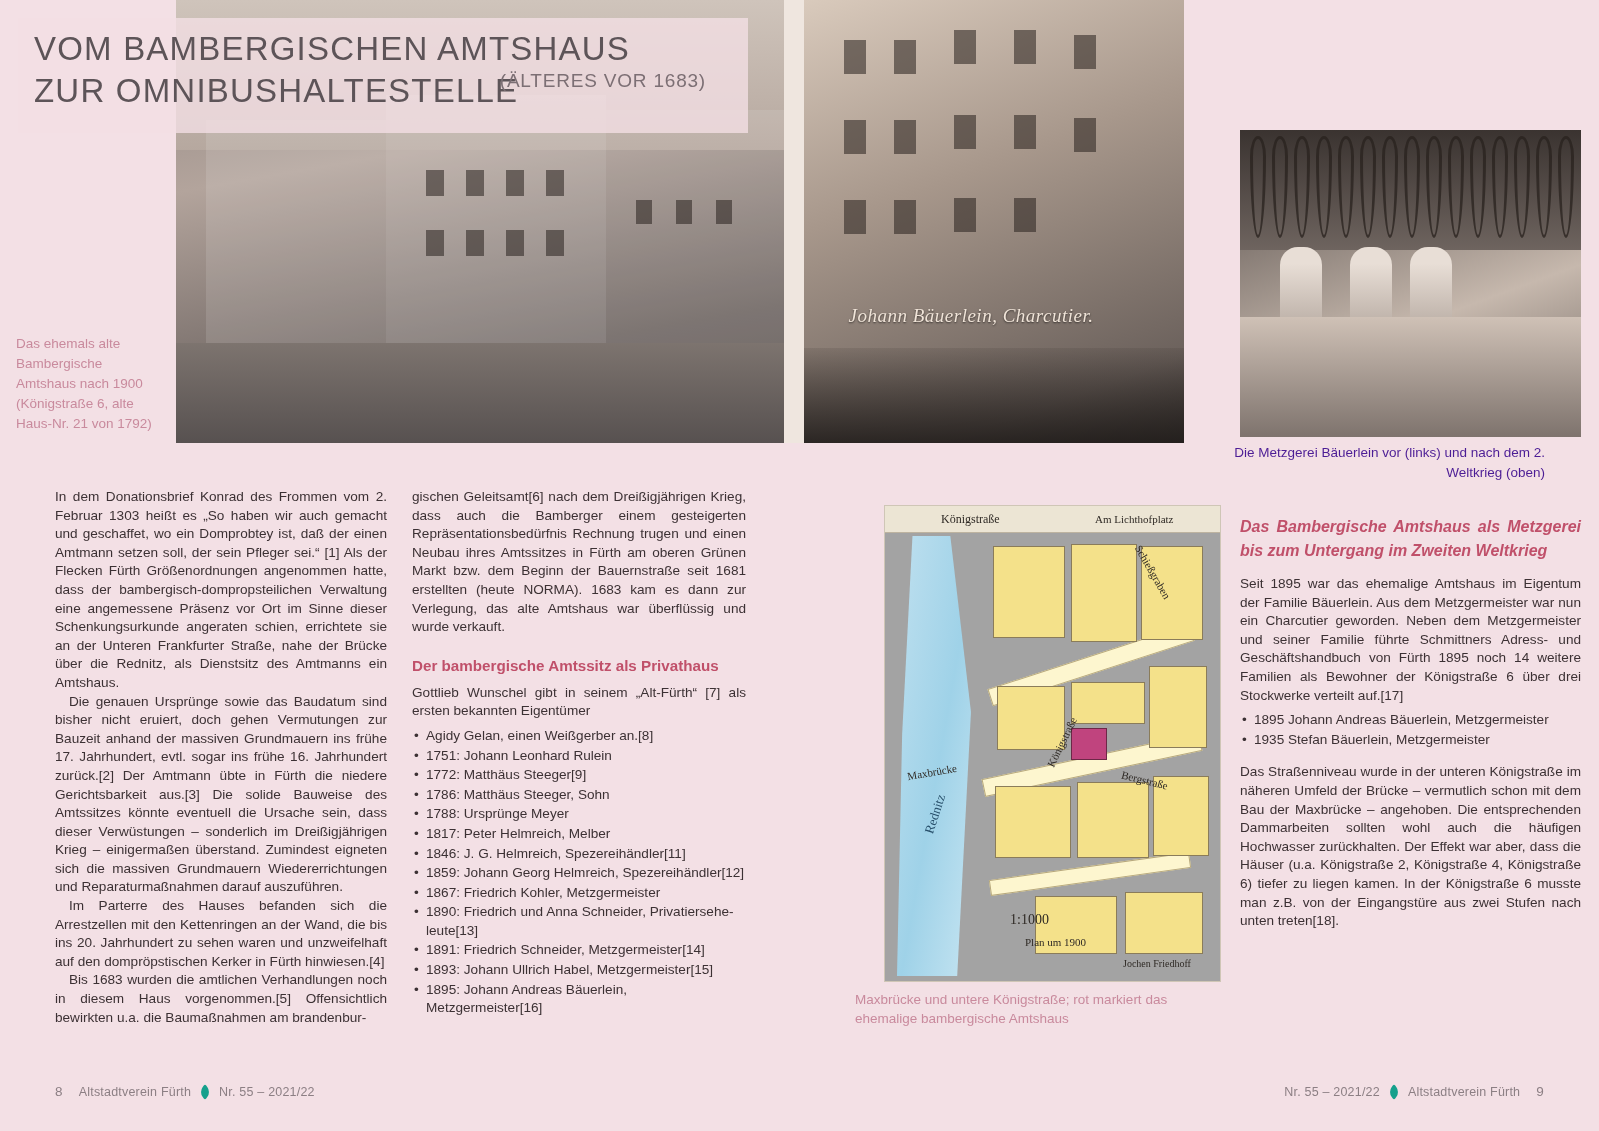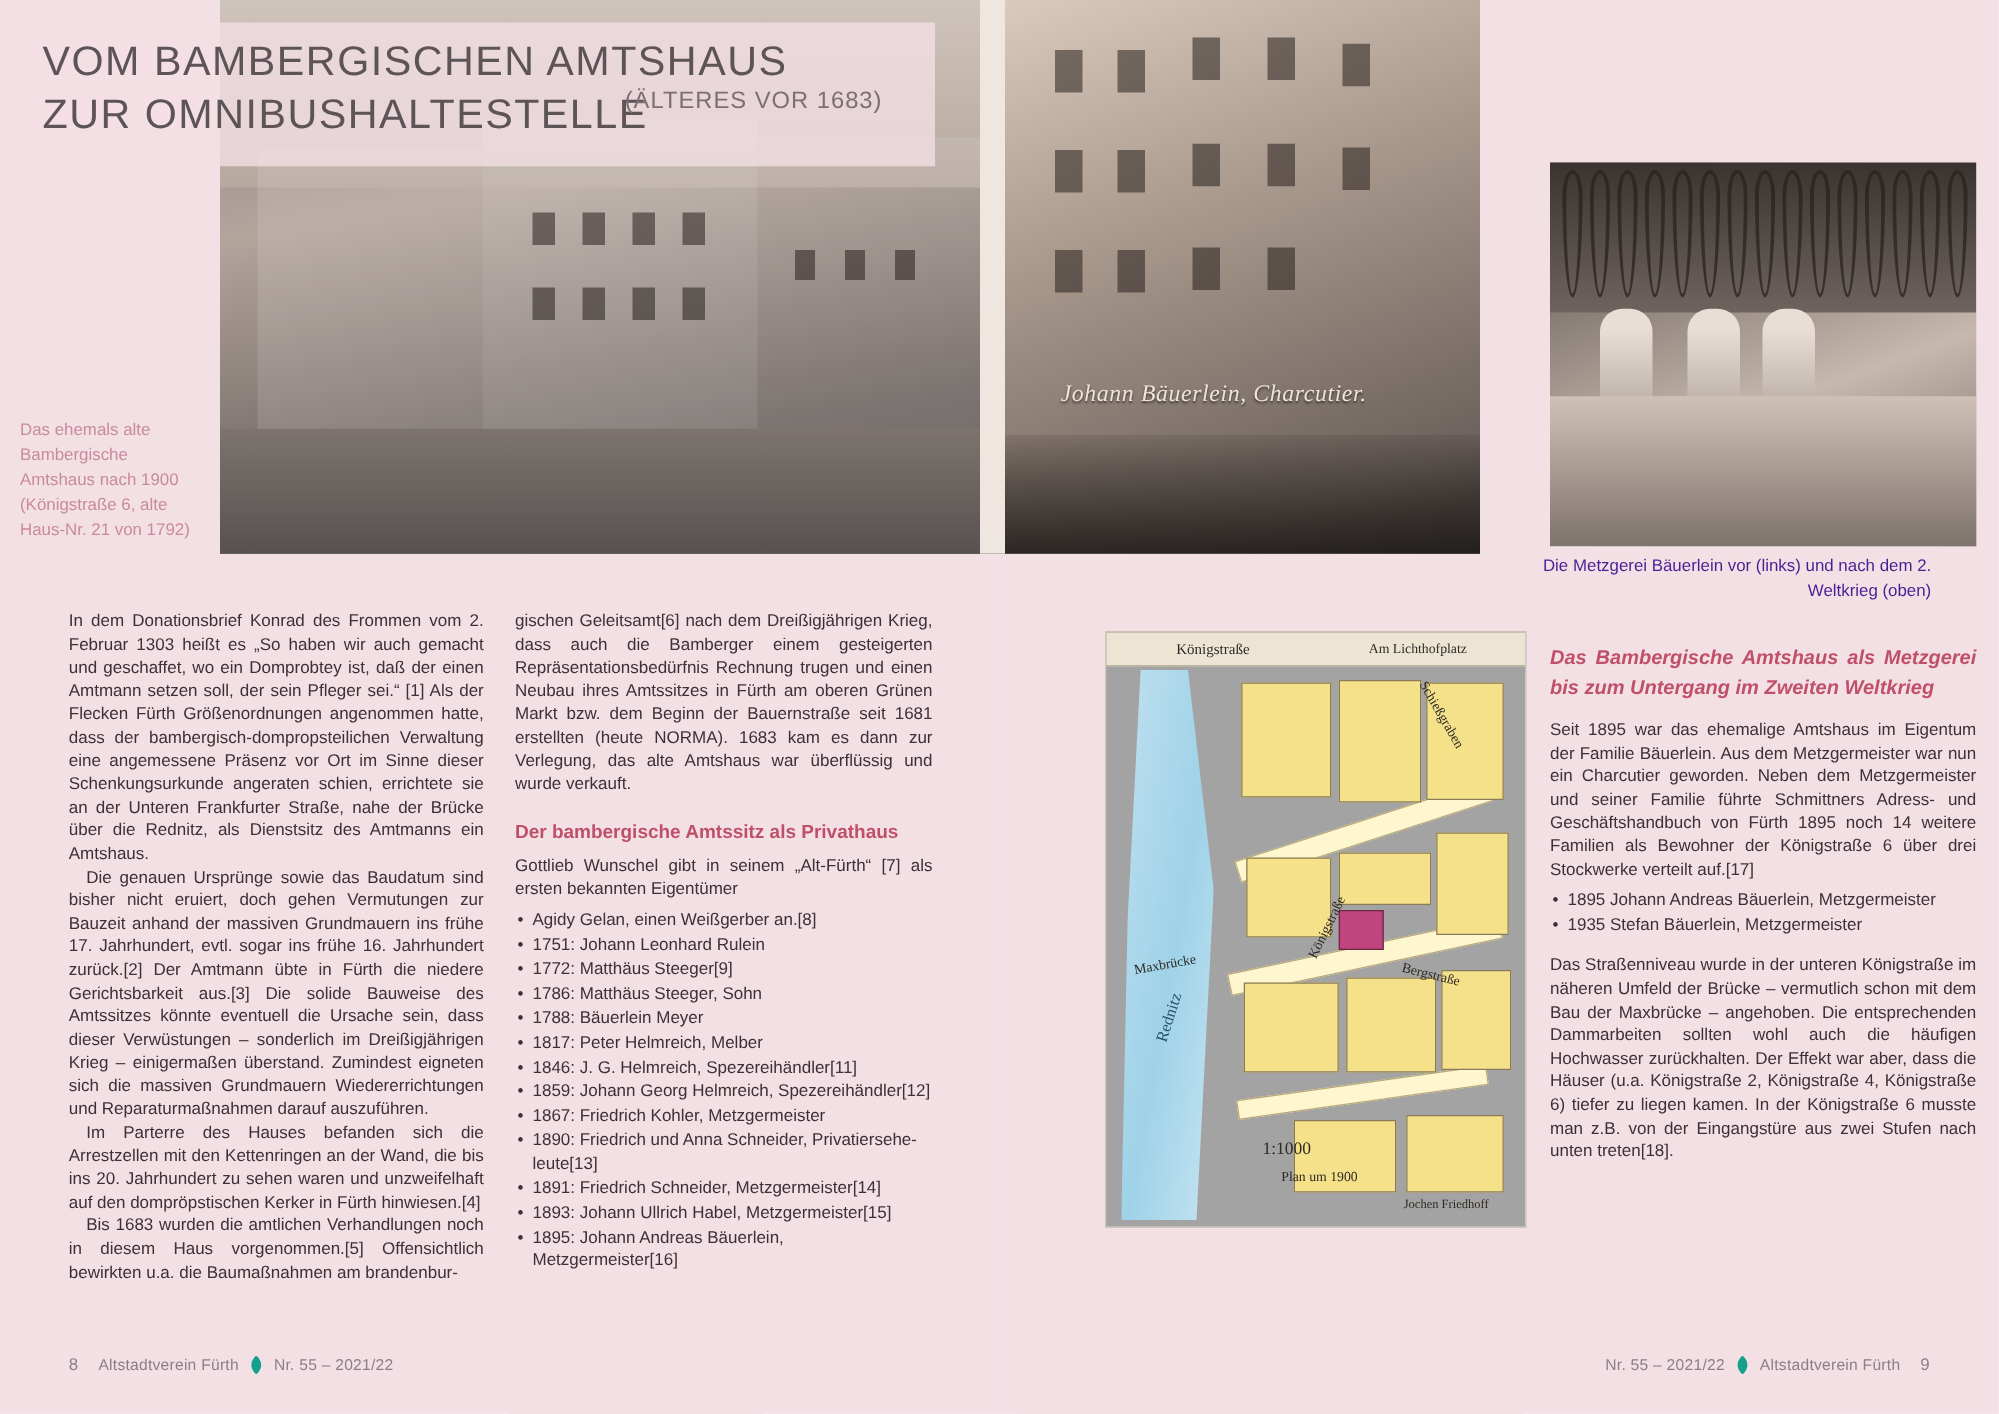--- a/index.html
+++ b/index.html
@@ -372,21 +372,21 @@
 
   <div class="col col2">
     <p>gischen Geleitsamt[6] nach dem Dreißigjährigen Krieg, dass auch die Bamberger einem gesteigerten Repräsentationsbedürfnis Rechnung trugen und einen Neubau ihres Amtssitzes in Fürth am oberen Grünen Markt bzw. dem Beginn der Bauernstraße seit 1681 erstellten (heute NORMA). 1683 kam es dann zur Verlegung, das alte Amtshaus war überflüssig und wurde verkauft.</p>
     <h3 class="sub nonitalic">Der bambergische Amtssitz als Privathaus</h3>
     <p>Gottlieb Wunschel gibt in seinem „Alt-Fürth“ [7] als ersten bekannten Eigentümer</p>
     <ul class="owners">
       <li>Agidy Gelan, einen Weißgerber an.[8]</li>
       <li>1751: Johann Leonhard Rulein</li>
       <li>1772: Matthäus Steeger[9]</li>
       <li>1786: Matthäus Steeger, Sohn</li>
-      <li>1788: Bäuerlein Meyer</li>
+      <li>1788: Ursprünge Meyer</li>
       <li>1817: Peter Helmreich, Melber</li>
       <li>1846: J. G. Helmreich, Spezereihändler[11]</li>
       <li>1859: Johann Georg Helmreich, Spezereihändler[12]</li>
       <li>1867: Friedrich Kohler, Metzgermeister</li>
       <li>1890: Friedrich und Anna Schneider, Privatiersehe­leute[13]</li>
       <li>1891: Friedrich Schneider, Metzgermeister[14]</li>
       <li>1893: Johann Ullrich Habel, Metzgermeister[15]</li>
       <li>1895: Johann Andreas Bäuerlein, Metzgermeister[16]</li>
     </ul>
   </div>
@@ -416,20 +416,21 @@
     <div class="map-red"></div>
 
     <div class="map-label" style="left:238px;top:60px;transform:rotate(60deg);">Schießgraben</div>
     <div class="map-label" style="left:150px;top:230px;transform:rotate(-64deg);">Königstraße</div>
     <div class="map-label" style="left:236px;top:268px;transform:rotate(14deg);">Bergstraße</div>
     <div class="map-label" style="left:22px;top:260px;transform:rotate(-10deg);">Maxbrücke</div>
     <div class="map-label" style="left:125px;top:406px;font-size:14px;">1:1000</div>
     <div class="map-label" style="left:140px;top:430px;font-size:11px;">Plan um 1900</div>
     <div class="map-label" style="left:238px;top:452px;font-size:10px;">Jochen Friedhoff</div>
   </div>
+  <div class="caption-map">Maxbrücke und untere Königstraße; rot markiert das ehemalige bambergische Amtshaus</div>
 
   <div class="col col4">
     <h3 class="head-right">Das Bambergische Amtshaus als Metzgerei bis zum Untergang im Zweiten Weltkrieg</h3>
     <p>Seit 1895 war das ehemalige Amtshaus im Eigentum der Familie Bäuerlein. Aus dem Metzgermeister war nun ein Charcutier geworden. Neben dem Metzgermeister und seiner Familie führte Schmittners Adress- und Geschäftshandbuch von Fürth 1895 noch 14 weitere Familien als Bewohner der Königstraße 6 über drei Stockwerke verteilt auf.[17]</p>
     <ul class="owners">
       <li>1895 Johann Andreas Bäuerlein, Metzgermeister</li>
       <li>1935 Stefan Bäuerlein, Metzgermeister</li>
     </ul>
     <p style="margin-top:14px;">Das Straßenniveau wurde in der unteren Königstraße im näheren Umfeld der Brücke – vermutlich schon mit dem Bau der Maxbrücke – angehoben. Die entsprechenden Dammarbeiten sollten wohl auch die häufigen Hochwasser zurückhalten. Der Effekt war aber, dass die Häuser (u.a. Königstraße 2, Königstraße 4, Königstraße 6) tiefer zu liegen kamen. In der Königstraße 6 musste man z.B. von der Eingangstüre aus zwei Stufen nach unten treten[18].</p>
   </div>

